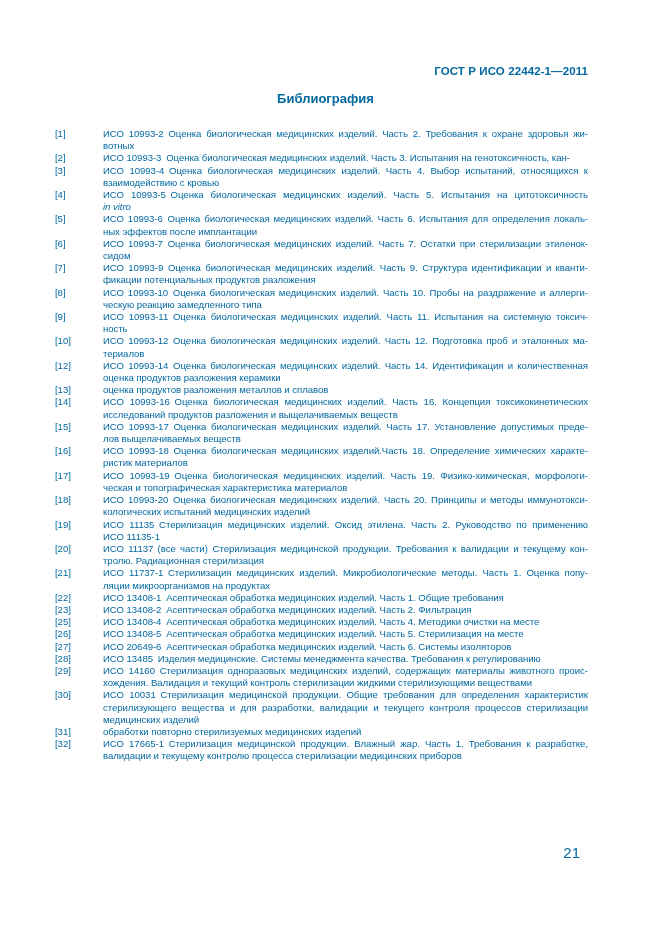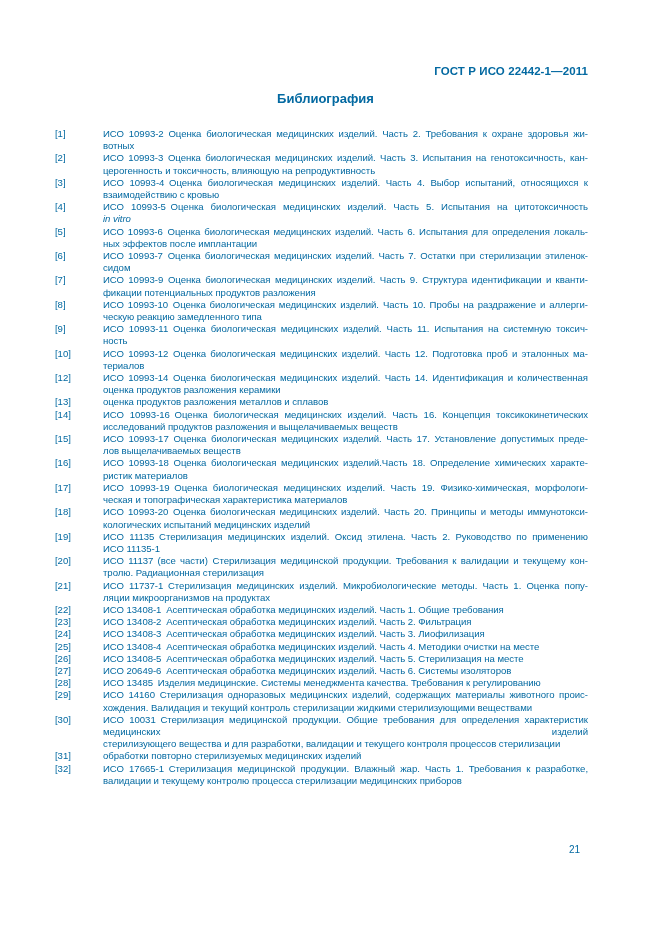--- a/index.html
+++ b/index.html
@@ -56,42 +56,41 @@
     text-align: justify;
     text-align-last: justify;
   }
   .line:last-child { text-align-last: left; }
   .page-number {
     position: absolute;
     top: 844px;
     left: 55px;
     width: 525px;
     text-align: right;
-    font-size: 10px;
+    font-size: 15px;
   }
 </style>
 </head>
 <body>
 
 <div class="page">
   <div class="doc-header">ГОСТ Р ИСО 22442-1—2011</div>
   <div class="doc-title">Библиография</div>
   <div class="bib-list">
       <div class="bib-item">
         <div class="bib-label">[1]</div>
         <div class="bib-text">
           <div class="line">ИСО 10993-2 Оценка биологическая медицинских изделий. Часть 2. Требования к охране здоровья жи-</div>
           <div class="line">вотных</div>
         </div>
       </div>
       <div class="bib-item">
         <div class="bib-label">[2]</div>
         <div class="bib-text">
           <div class="line">ИСО 10993-3 Оценка биологическая медицинских изделий. Часть 3. Испытания на генотоксичность, кан-</div>
-          <div class="line">церогенность и токсичность, влияющую на репродуктивность</div>
         </div>
       </div>
       <div class="bib-item">
         <div class="bib-label">[3]</div>
         <div class="bib-text">
           <div class="line">ИСО 10993-4 Оценка биологическая медицинских изделий. Часть 4. Выбор испытаний, относящихся к</div>
           <div class="line">взаимодействию с кровью</div>
         </div>
       </div>
       <div class="bib-item">
@@ -218,26 +217,20 @@
           <div class="line">ИСО 13408-1 Асептическая обработка медицинских изделий. Часть 1. Общие требования</div>
         </div>
       </div>
       <div class="bib-item">
         <div class="bib-label">[23]</div>
         <div class="bib-text">
           <div class="line">ИСО 13408-2 Асептическая обработка медицинских изделий. Часть 2. Фильтрация</div>
         </div>
       </div>
       <div class="bib-item">
-        <div class="bib-label">[24]</div>
-        <div class="bib-text">
-          <div class="line">ИСО 13408-3 Асептическая обработка медицинских изделий. Часть 3. Лиофилизация</div>
-        </div>
-      </div>
-      <div class="bib-item">
         <div class="bib-label">[25]</div>
         <div class="bib-text">
           <div class="line">ИСО 13408-4 Асептическая обработка медицинских изделий. Часть 4. Методики очистки на месте</div>
         </div>
       </div>
       <div class="bib-item">
         <div class="bib-label">[26]</div>
         <div class="bib-text">
           <div class="line">ИСО 13408-5 Асептическая обработка медицинских изделий. Часть 5. Стерилизация на месте</div>
         </div>
@@ -258,22 +251,22 @@
         <div class="bib-label">[29]</div>
         <div class="bib-text">
           <div class="line">ИСО 14160 Стерилизация одноразовых медицинских изделий, содержащих материалы животного проис-</div>
           <div class="line">хождения. Валидация и текущий контроль стерилизации жидкими стерилизующими веществами</div>
         </div>
       </div>
       <div class="bib-item">
         <div class="bib-label">[30]</div>
         <div class="bib-text">
           <div class="line">ИСО 10031 Стерилизация медицинской продукции. Общие требования для определения характеристик</div>
+          <div class="line">стерилизующего вещества и для разработки, валидации и текущего контроля процессов стерилизации</div>
           <div class="line">медицинских изделий</div>
-          <div class="line">стерилизующего вещества и для разработки, валидации и текущего контроля процессов стерилизации</div>
         </div>
       </div>
       <div class="bib-item">
         <div class="bib-label">[31]</div>
         <div class="bib-text">
           <div class="line">обработки повторно стерилизуемых медицинских изделий</div>
         </div>
       </div>
       <div class="bib-item">
         <div class="bib-label">[32]</div>

